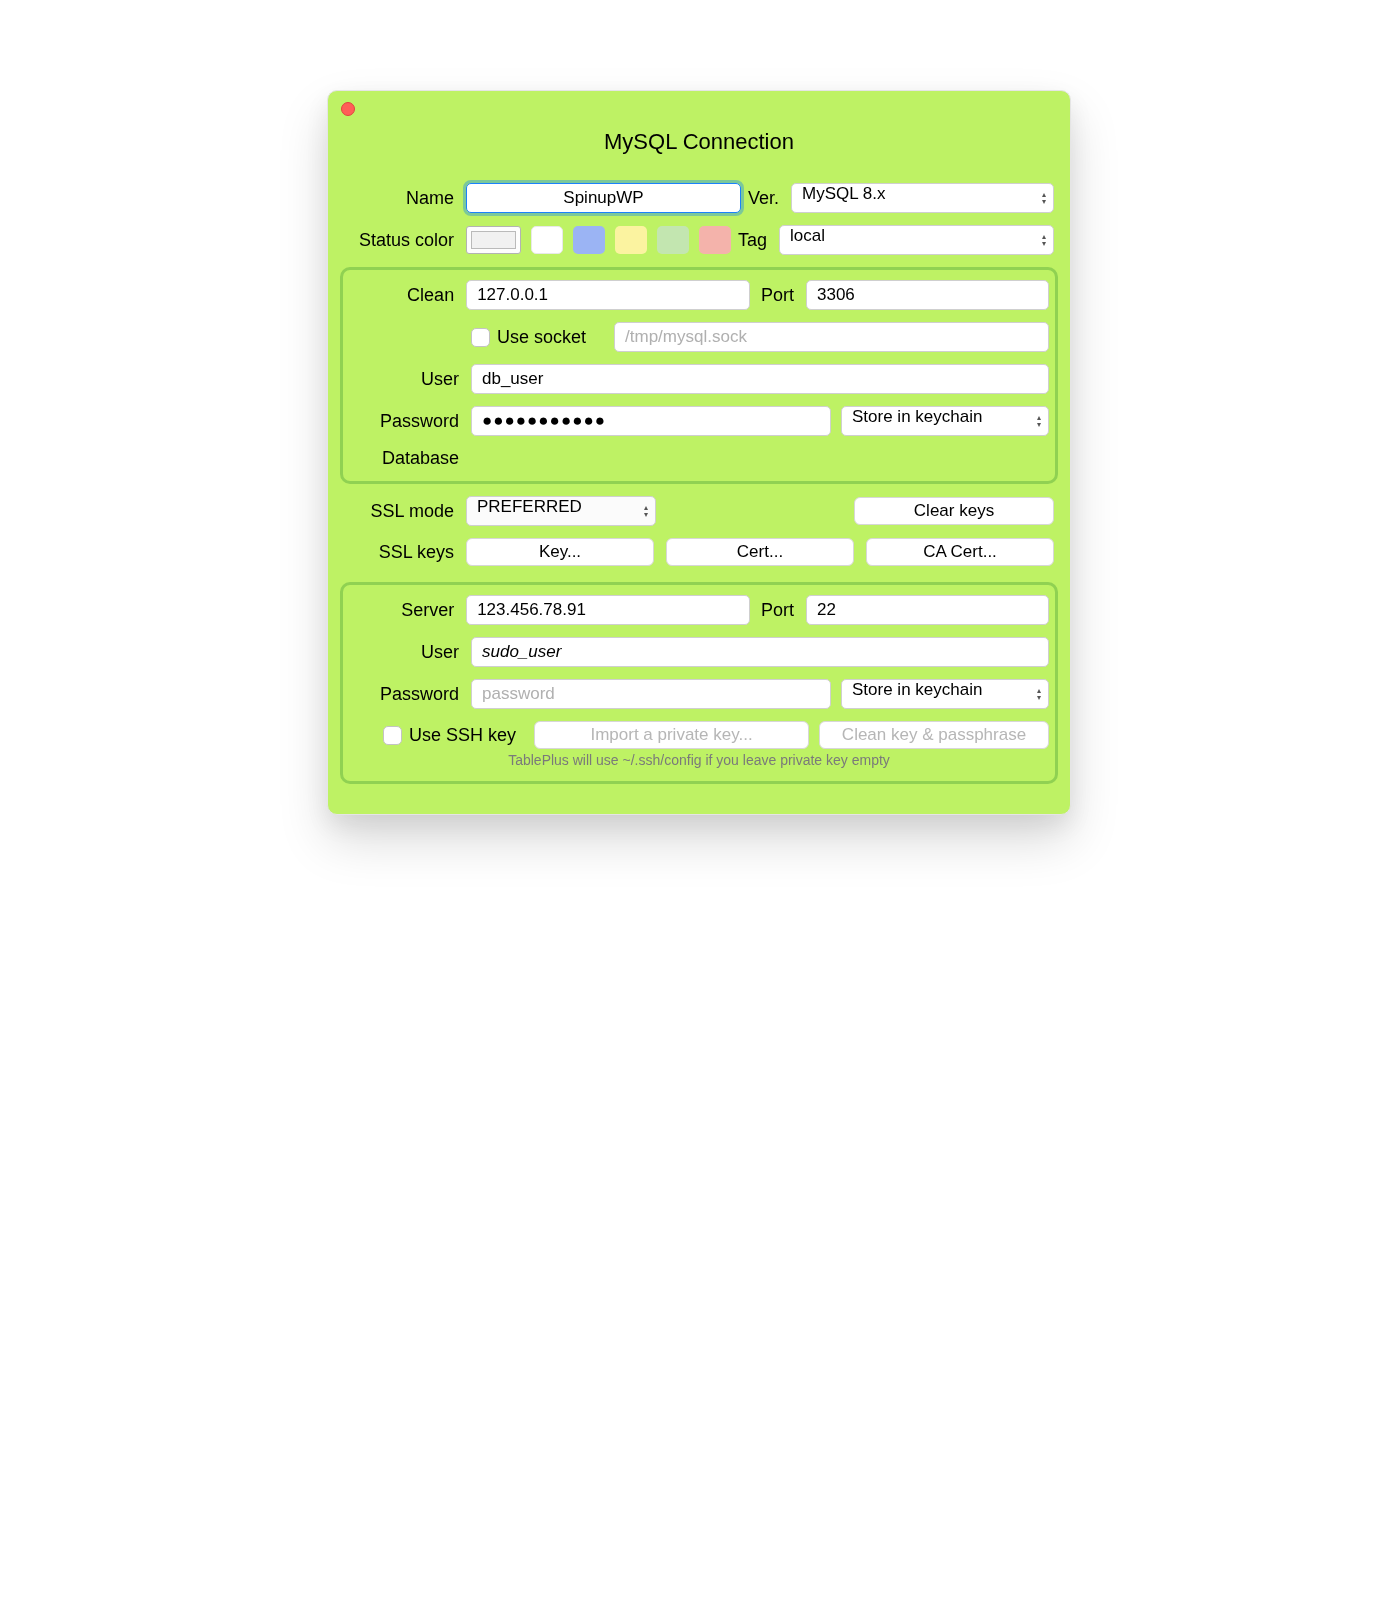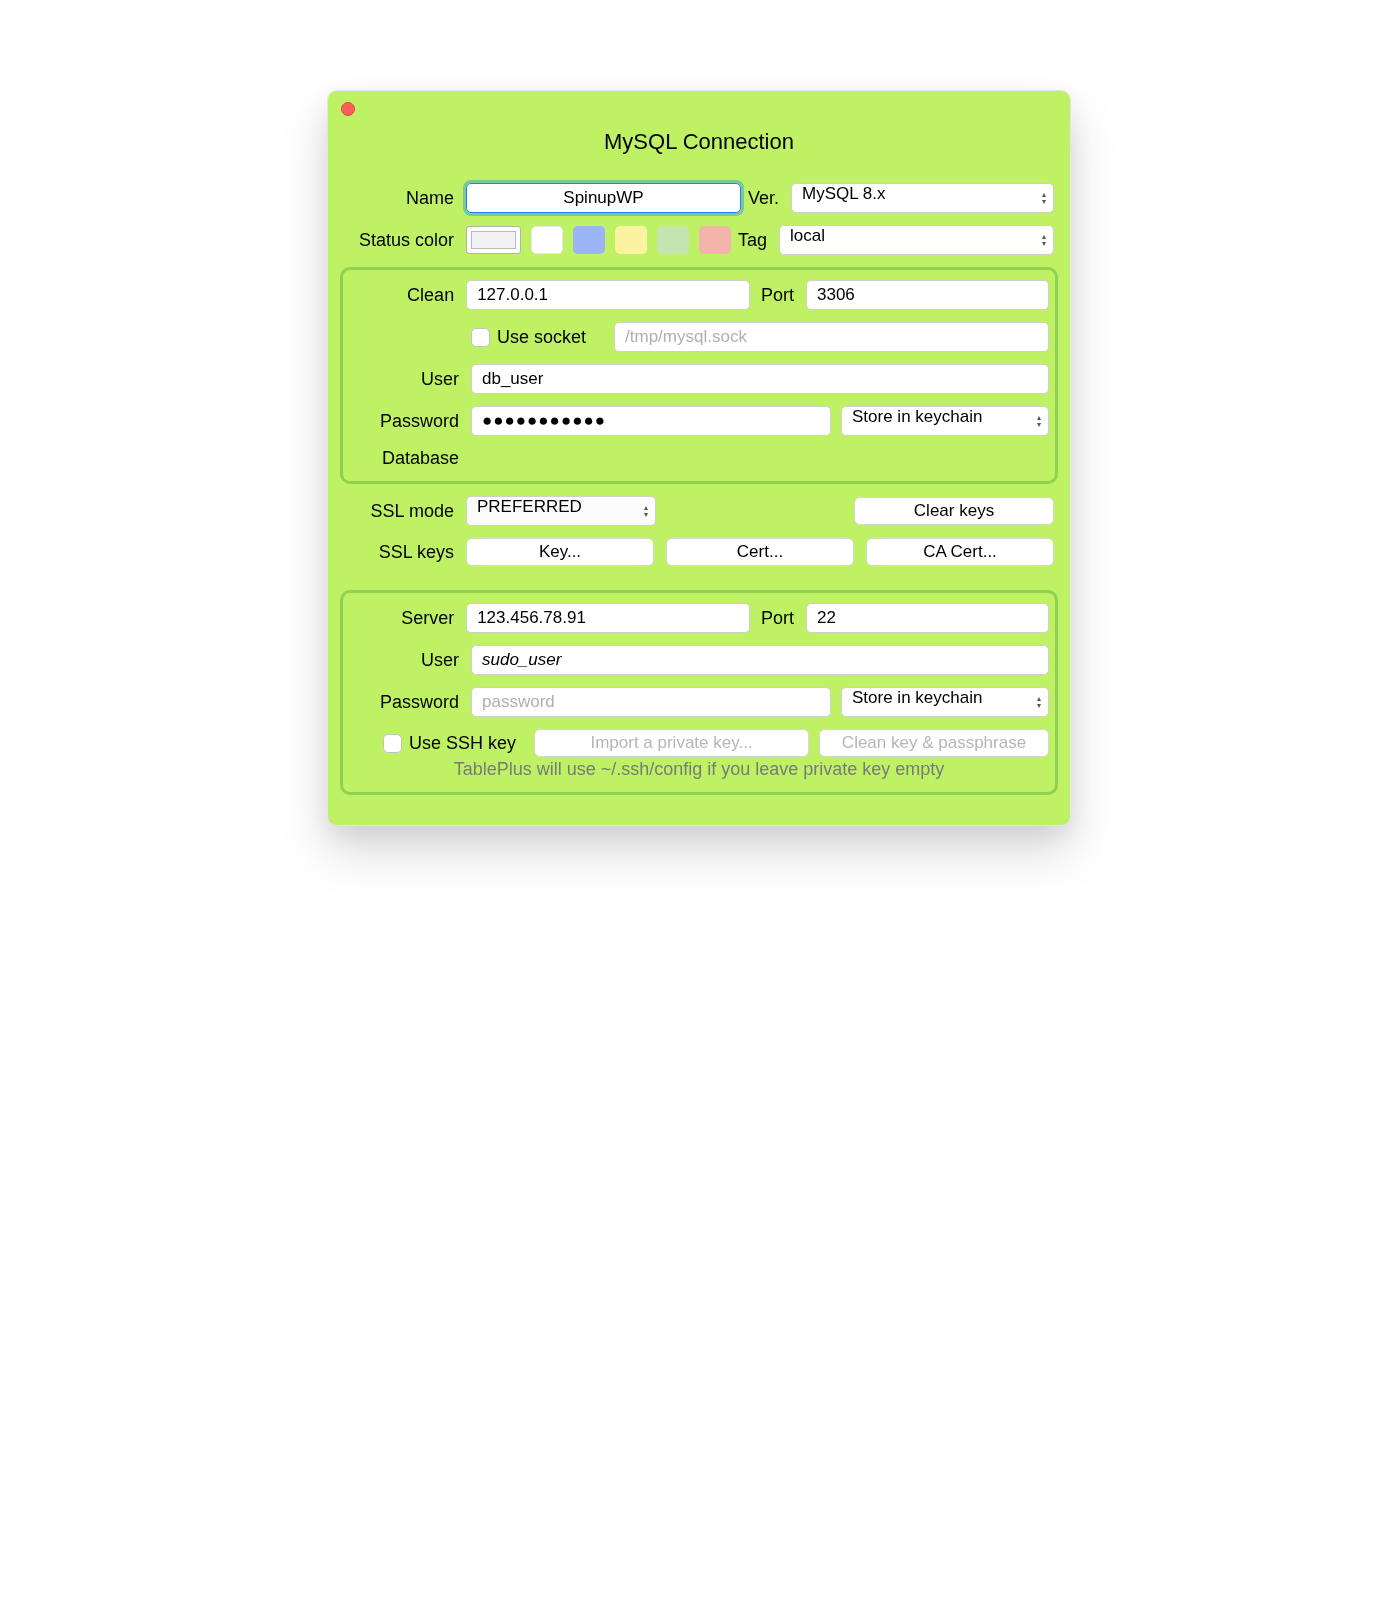--- a/index.html
+++ b/index.html
@@ -149,21 +149,21 @@
     border: 1px solid #d7d7d7;
     border-radius: 6px;
     background: #fff;
     font-size: 17px;
     color: #0070f3;
     padding: 0 12px;
     display:inline-flex;align-items:center;
   }
   .label-small { font-size: 18px; color:#000; }
   .note {
-    font-size: 18px;
+    font-size: 14px;
     color: #7a7a7a;
     margin-top: 2px;
   }
   .footer-btns {
     display:flex;
     gap: 12px;
     justify-content:flex-end;
     margin-top: 4px;
   }
   .footer-btns .btn { height: 30px; min-width: 110px; }
@@ -238,21 +238,21 @@
   <div class="row">
     <div class="label">SSL mode</div>
     <div class="select" style="width:190px;background:#fbfbfb">
       <span>PREFERRED</span>
       <span class="chev">▴<br>▾</span>
     </div>
     <div style="flex:1"></div>
     <div class="btn" style="width:200px">Clear keys</div>
   </div>
 
-  <div class="row" style="margin-bottom:24px">
+  <div class="row" style="margin-bottom:16px">
     <div class="label">SSL keys</div>
     <div class="btn" style="flex:1">Key...</div>
     <div style="width:12px"></div>
     <div class="btn" style="flex:1">Cert...</div>
     <div style="width:12px"></div>
     <div class="btn" style="flex:1">CA Cert...</div>
   </div>
 
   <div class="highlight-box handdrawn">
     <div class="row">

